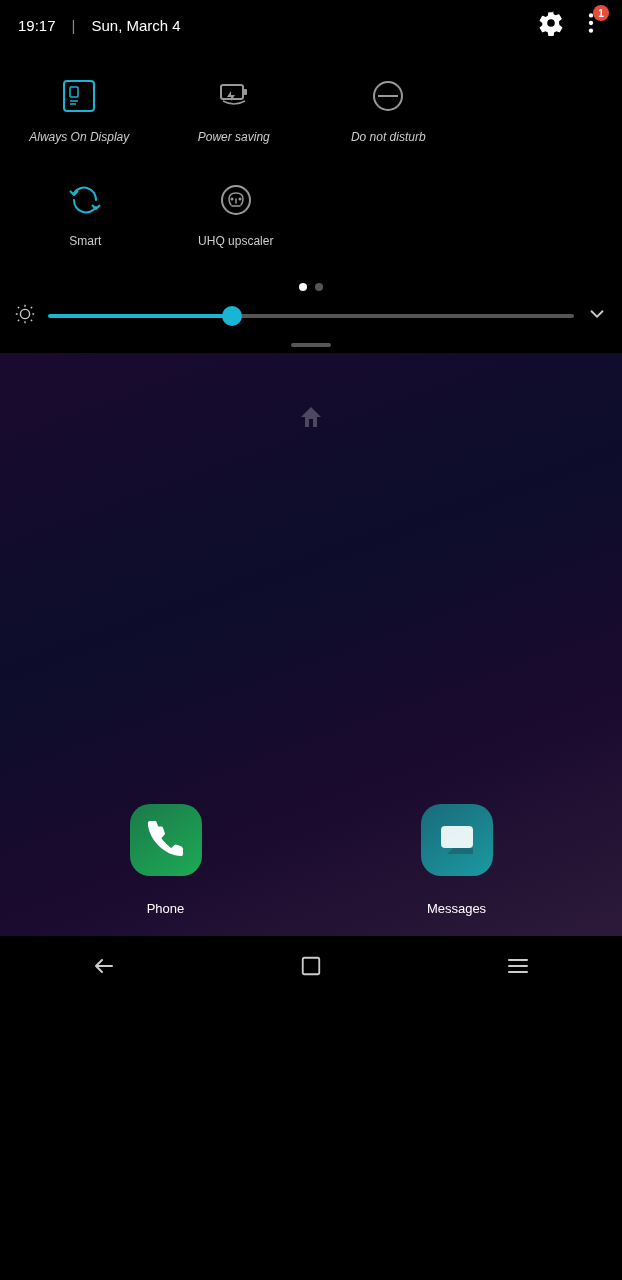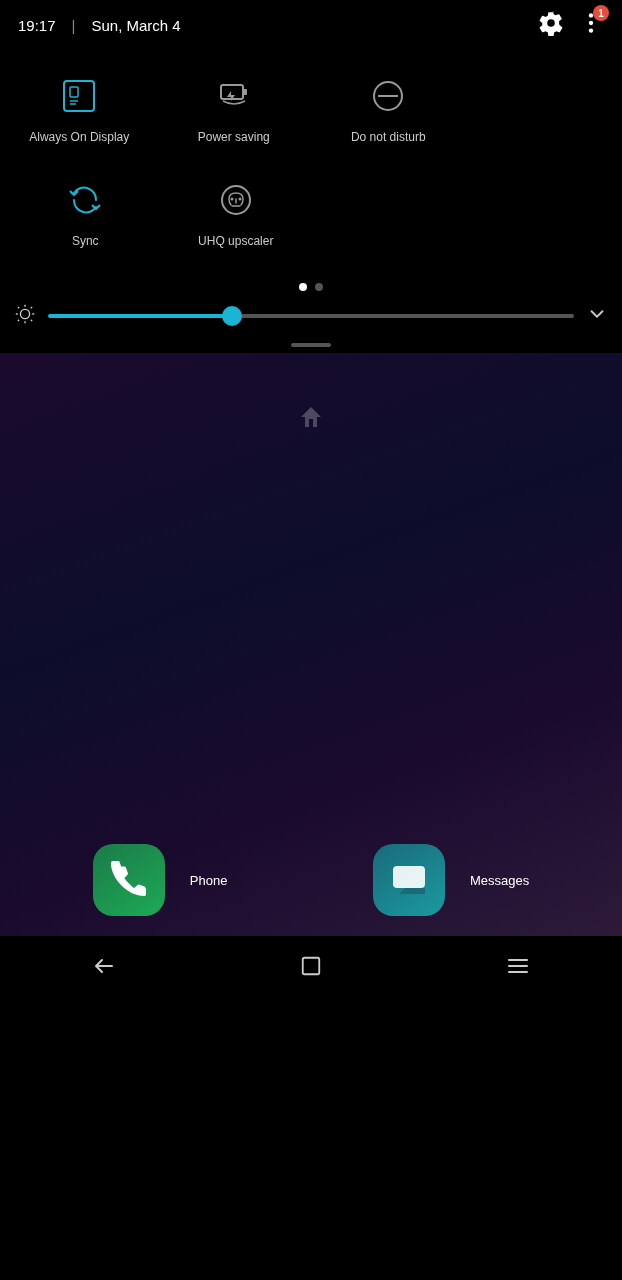--- a/index.html
+++ b/index.html
@@ -66,20 +66,21 @@
       justify-content: center;
       font-weight: bold;
     }
 
     
     #quick-tiles {
       display: grid;
       grid-template-columns: repeat(4, 1fr);
       gap: 16px;
       padding: 10px 10px 0 10px;
+      font-style: italic;
     }
     .tile {
       display: flex;
       flex-direction: column;
       align-items: center;
       justify-content: center;
       padding: 14px 6px;
       cursor: pointer;
     }
     .tile-icon-wrap {
@@ -202,20 +203,21 @@
     
     #dock {
       display: flex;
       justify-content: space-around;
       align-items: center;
       width: 100%;
       padding: 0 20px;
     }
     .dock-item {
       display: flex;
+      flex-direction: column;
       align-items: center;
       gap: 25px;
       cursor: pointer;
     }
     .dock-icon {
       width: 72px;
       height: 72px;
       border-radius: 20px;
       display: flex;
       align-items: center;
@@ -329,21 +331,21 @@
 
     <div class="tile">
       <div class="tile-icon-wrap">
         <svg viewBox="0 0 38 38" fill="none">
           <path d="M8 12 A12 12 0 0 1 30 19" stroke="#1ab4d4" stroke-width="2" fill="none" stroke-linecap="round"></path>
           <path d="M30 26 A12 12 0 0 1 8 19" stroke="#1ab4d4" stroke-width="2" fill="none" stroke-linecap="round"></path>
           <polyline points="4,10 8,14 12,10" stroke="#1ab4d4" stroke-width="2" fill="none" stroke-linejoin="round"></polyline>
           <polyline points="26,24 30,28 34,24" stroke="#1ab4d4" stroke-width="2" fill="none" stroke-linejoin="round"></polyline>
         </svg>
       </div>
-      <span class="tile-label">Sync</span>
+      <span class="tile-label">Smart</span>
     </div>
 
     <div class="tile">
       <div class="tile-icon-wrap">
         <svg viewBox="0 0 38 38" fill="none">
           <circle cx="19" cy="19" r="14" stroke="#999" stroke-width="2" fill="none"></circle>
           <path d="M14 24 C14 24 12 22 12 18 C12 14 15 12 19 12 C23 12 26 14 26 18 C26 22 24 24 24 24" stroke="#999" stroke-width="1.5" fill="none" stroke-linecap="round"></path>
           <line x1="15" y1="25" x2="23" y2="25" stroke="#999" stroke-width="1.5" stroke-linecap="round"></line>
           <line x1="19" y1="18" x2="19" y2="22" stroke="#999" stroke-width="1.5" stroke-linecap="round"></line>
           <circle cx="15" cy="18" r="1.5" fill="#999"></circle>

